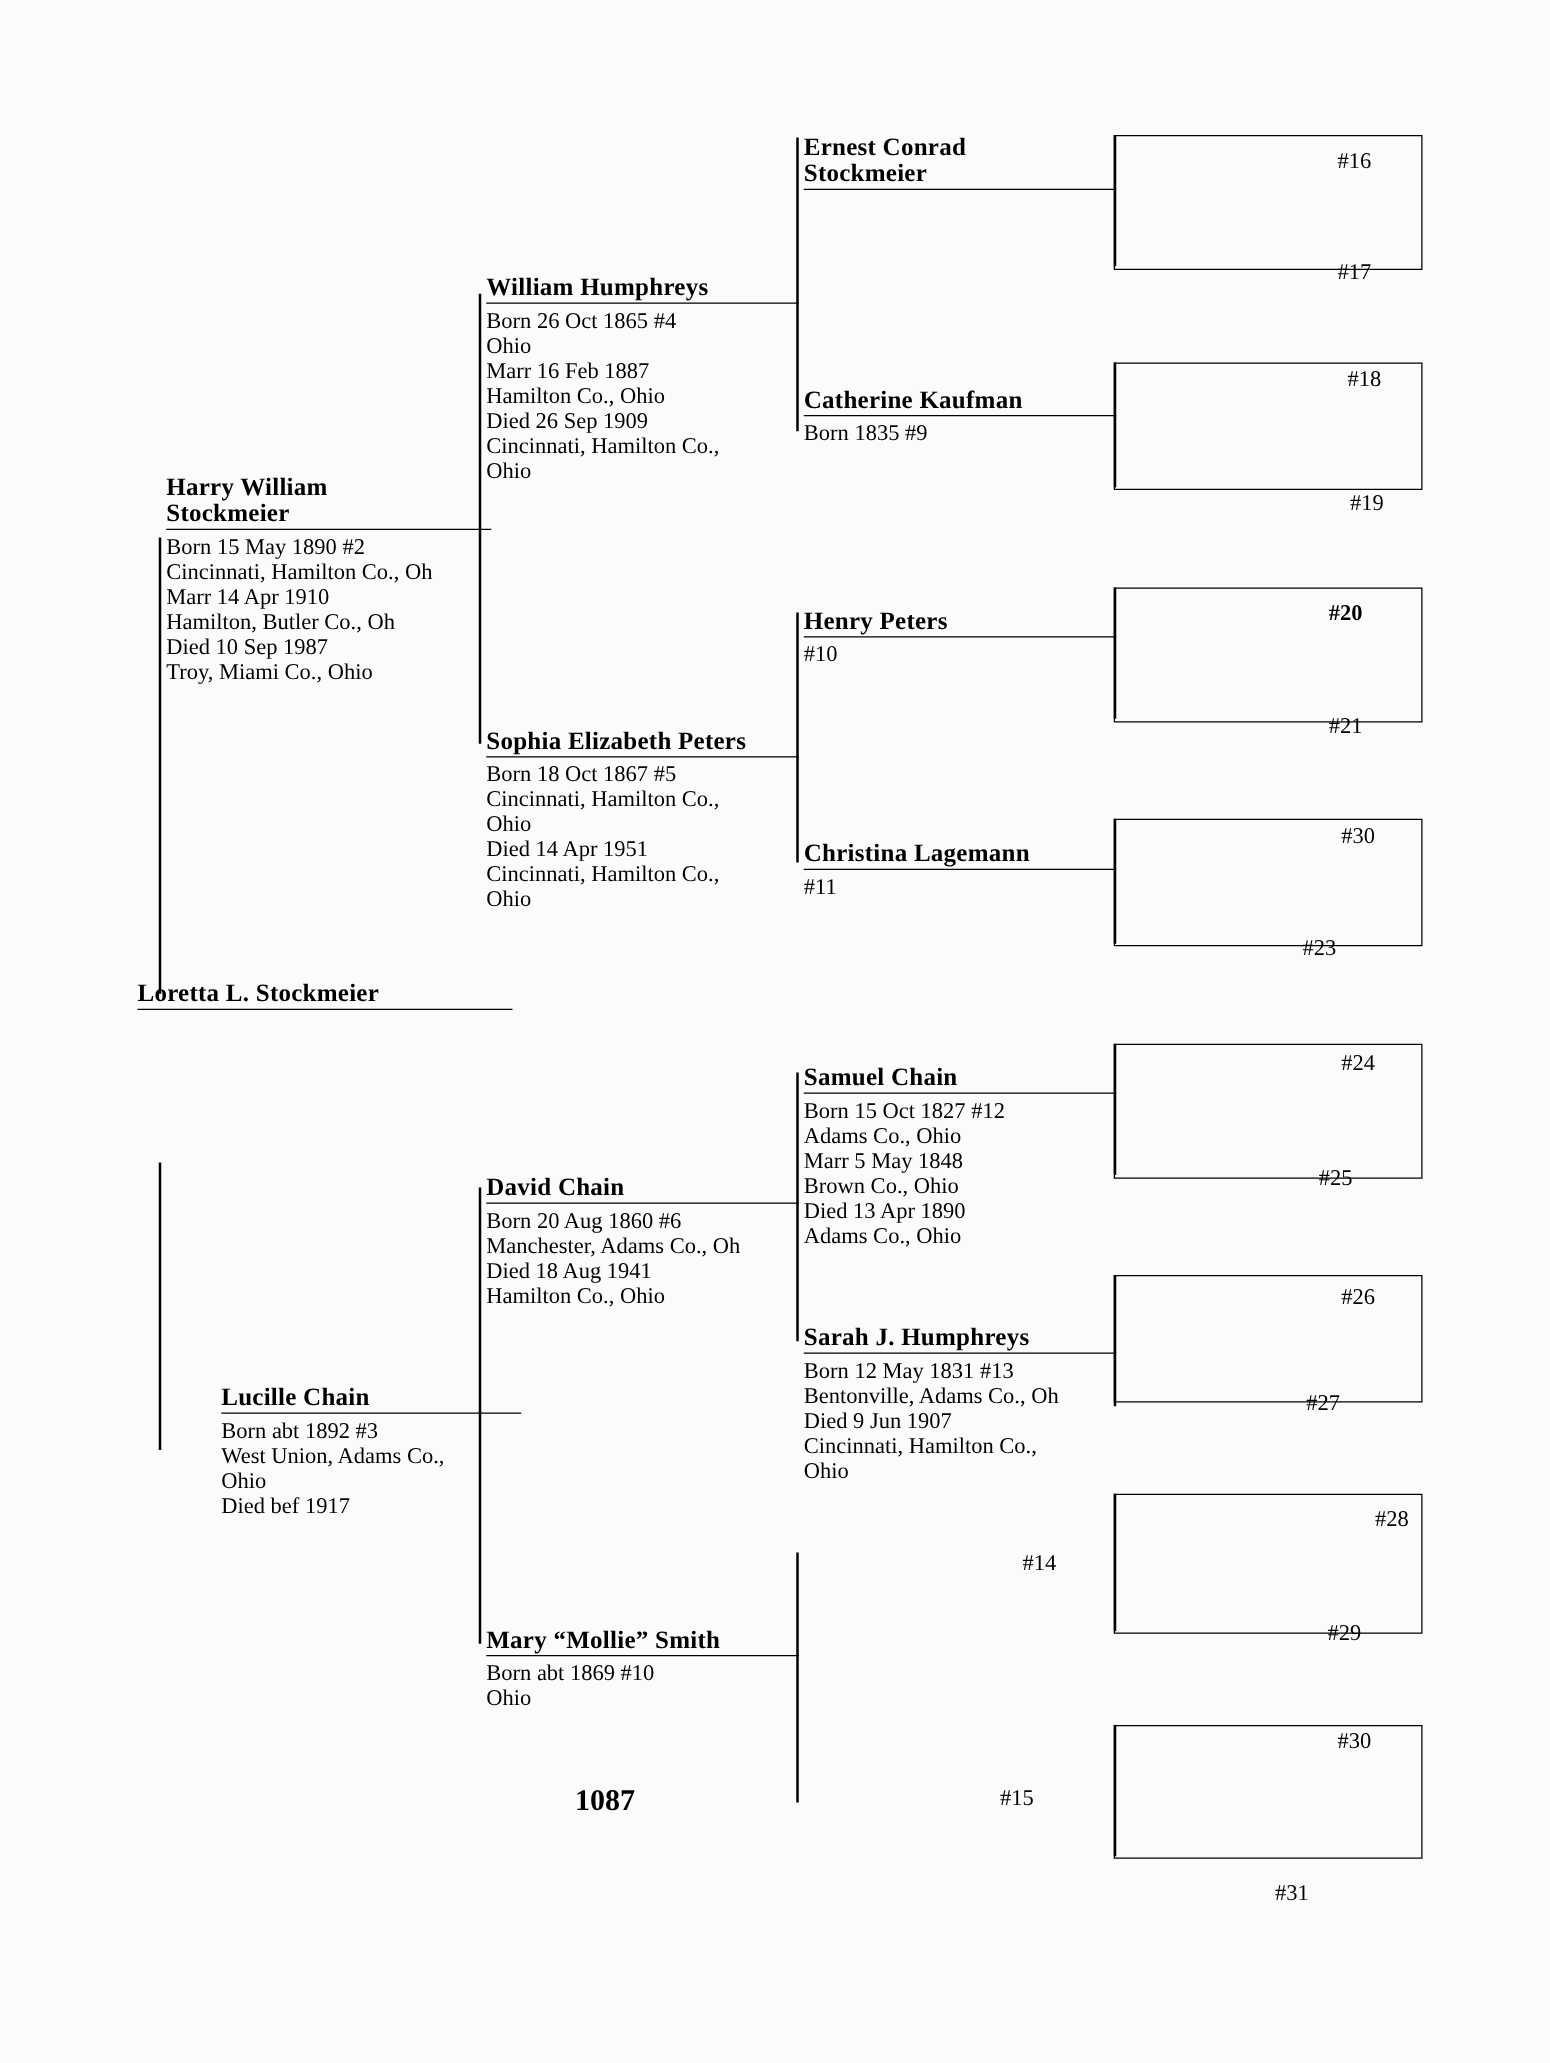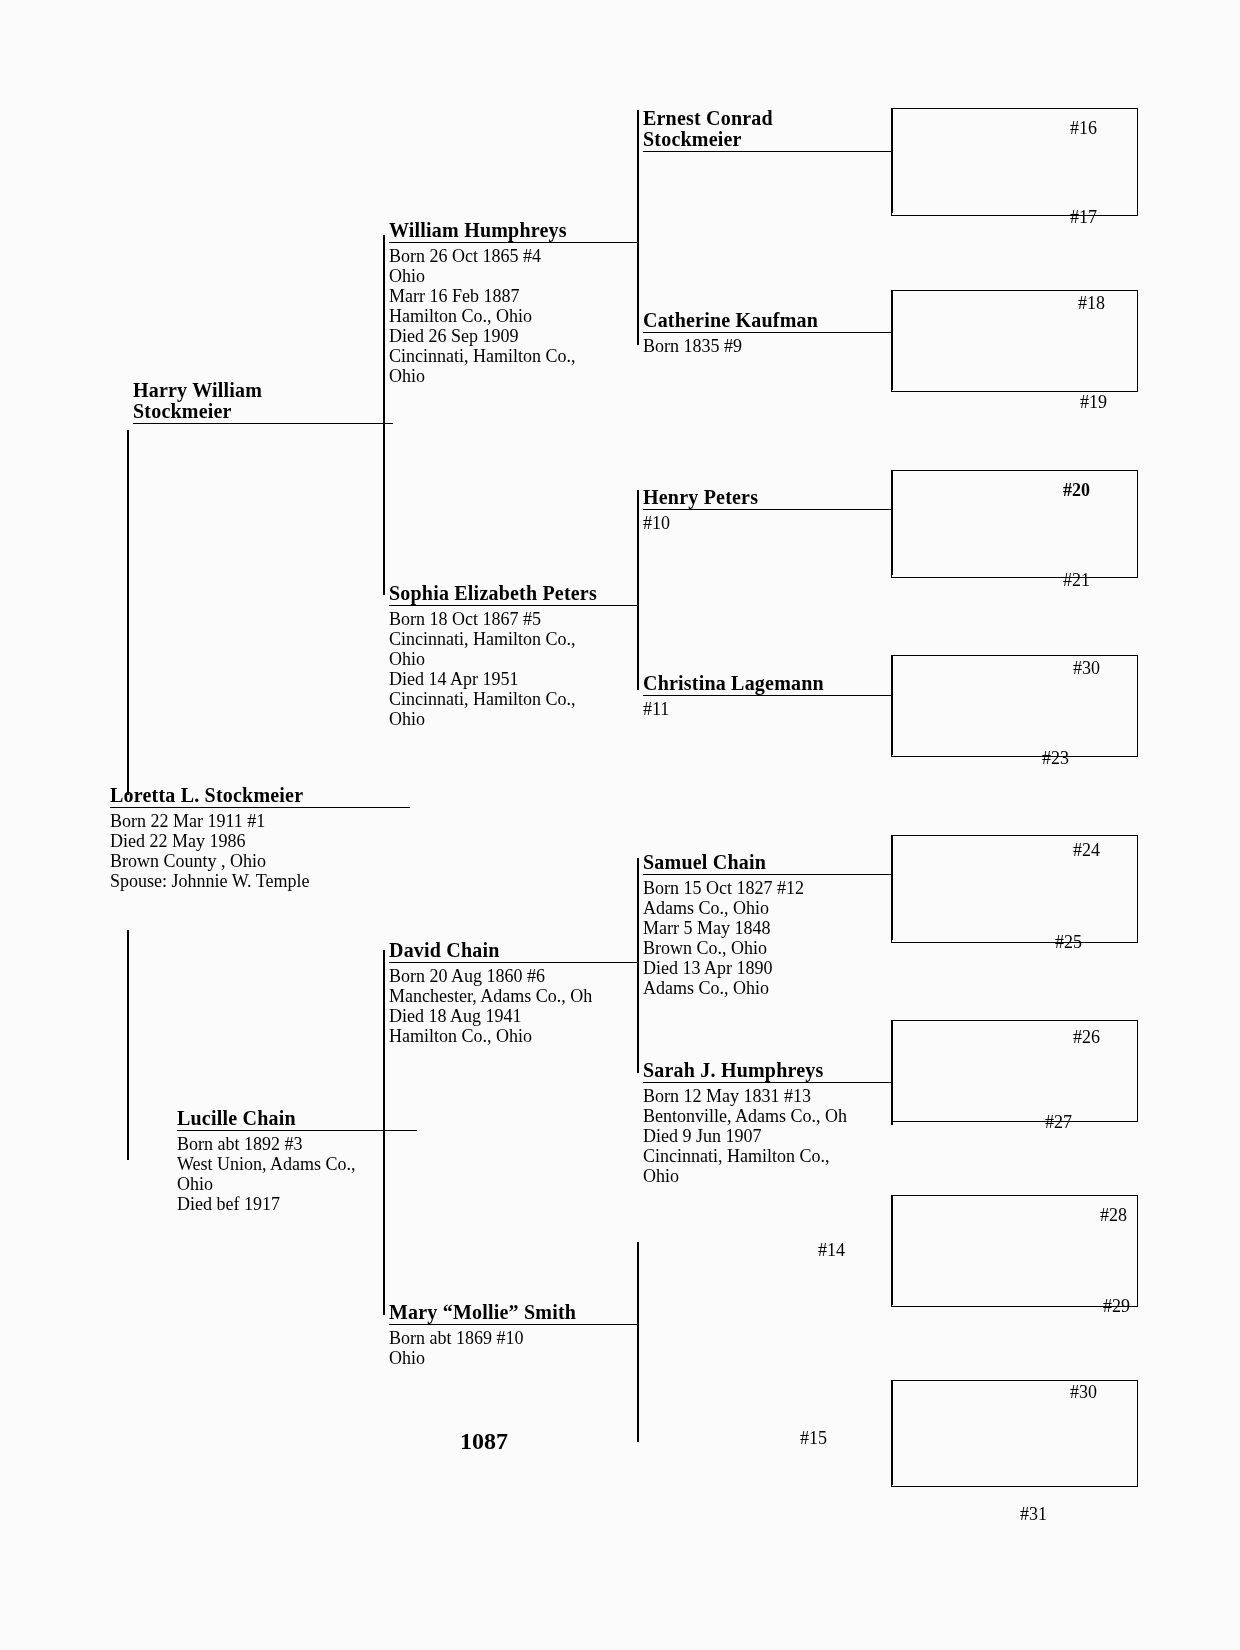--- a/index.html
+++ b/index.html
@@ -62,33 +62,35 @@
   }
 </style>
 </head>
 <body>
 
 <div class="page">
 
   <div class="node" style="left:110px; top:785px; width:300px;">
     <div class="name">Loretta L. Stockmeier</div>
     <div class="rule"></div>
-    <div class="details">Born 22 Mar 1911            #1
-Died 22 May 1986
-Brown County , Ohio
-Spouse: Johnnie W. Temple</div>
   </div>
 
   <div class="line vline" style="left:127px; top:430px; height:365px;"></div>
   <div class="line vline" style="left:127px; top:930px; height:230px;"></div>
 
   <div class="node" style="left:133px; top:380px; width:260px;">
     <div class="name">Harry William
 Stockmeier</div>
     <div class="rule"></div>
+    <div class="details">Born 15 May 1890        #2
+Cincinnati, Hamilton Co., Oh
+Marr 14 Apr 1910
+Hamilton, Butler Co., Oh
+Died 10 Sep 1987
+Troy,  Miami Co., Ohio</div>
   </div>
 
   <div class="node" style="left:133px; top:1108px; width:240px;margin-left:44px;">
     <div class="name">Lucille Chain</div>
     <div class="rule"></div>
     <div class="details">Born  abt 1892      #3
 West Union, Adams Co.,
 Ohio
 Died bef 1917</div>
   </div>
@@ -217,21 +219,21 @@
   <div class="rbox" style="left:891px; top:835px; width:245px; height:106px;"></div>
   <div class="num" style="left:1073px; top:840px;">#24</div>
   <div class="num" style="left:1055px; top:932px;">#25</div>
 
   <div class="rbox" style="left:891px; top:1020px; width:245px; height:100px;"></div>
   <div class="num" style="left:1073px; top:1027px;">#26</div>
   <div class="num" style="left:1045px; top:1112px;">#27</div>
 
   <div class="rbox" style="left:891px; top:1195px; width:245px; height:110px;"></div>
   <div class="num" style="left:1100px; top:1205px;">#28</div>
-  <div class="num" style="left:1062px; top:1296px;margin-left:41px;">#29</div>
+  <div class="num" style="left:1062px; top:1296px;">#29</div>
 
   <div class="rbox" style="left:891px; top:1380px; width:245px; height:105px;"></div>
   <div class="num" style="left:1070px; top:1382px;">#30</div>
   <div class="num" style="left:1020px; top:1504px;">#31</div>
 
   <div class="page-number" style="left:460px; top:1428px;">1087</div>
 
 </div>
 
 </body></html>

